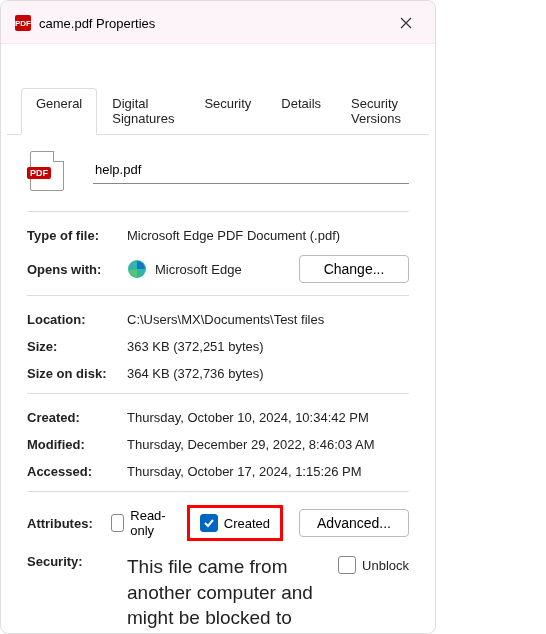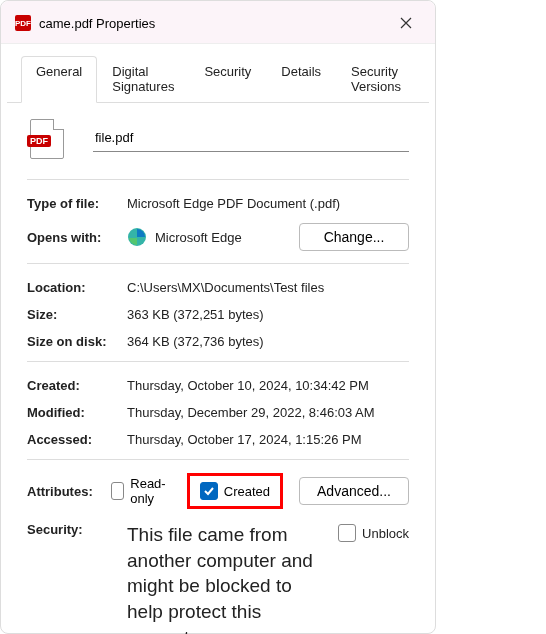--- a/index.html
+++ b/index.html
@@ -56,20 +56,21 @@
     margin: 6px 6px 0 6px;
   }
   .tab {
     padding: 7px 14px 8px 14px;
     font-size: 13px;
     color: #222;
     cursor: default;
     border: 1px solid transparent;
     border-bottom: none;
     position: relative;
+    margin-top: 32px;
   }
   .tab.active {
     border-color: #ddd;
     border-bottom: 1px solid #fff;
     margin-bottom: -1px;
     border-radius: 4px 4px 0 0;
     background: #fff;
   }
   .content {
     padding: 16px 26px 10px 26px;
@@ -229,21 +230,21 @@
 
   <div class="content">
 
     <div class="filehead">
       <div class="file-icon">
         <div class="pdf-icon-lg">
           <div class="page"></div>
           <div class="badge">PDF</div>
         </div>
       </div>
-      <div class="filename">file.pdf</div>
+      <div class="filename">help.pdf</div>
     </div>
 
     <hr class="hr">
 
     <div class="row">
       <div class="label">Type of file:</div>
       <div class="val">Microsoft Edge PDF Document (.pdf)</div>
     </div>
 
     <div class="row" style="align-items:center">

